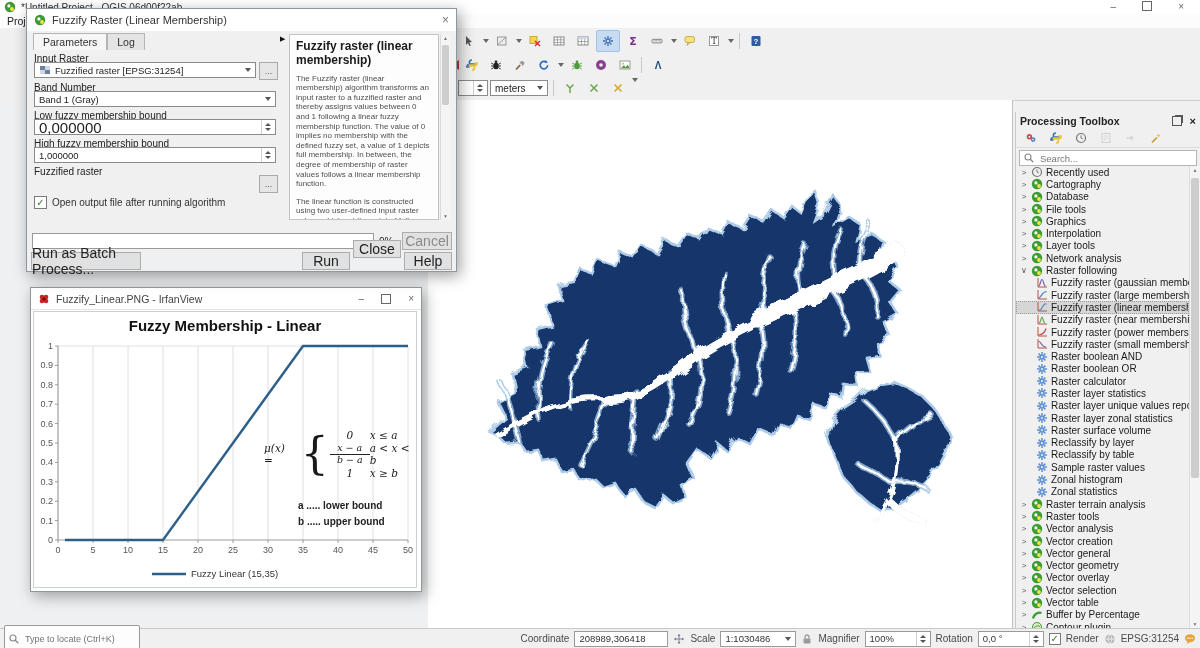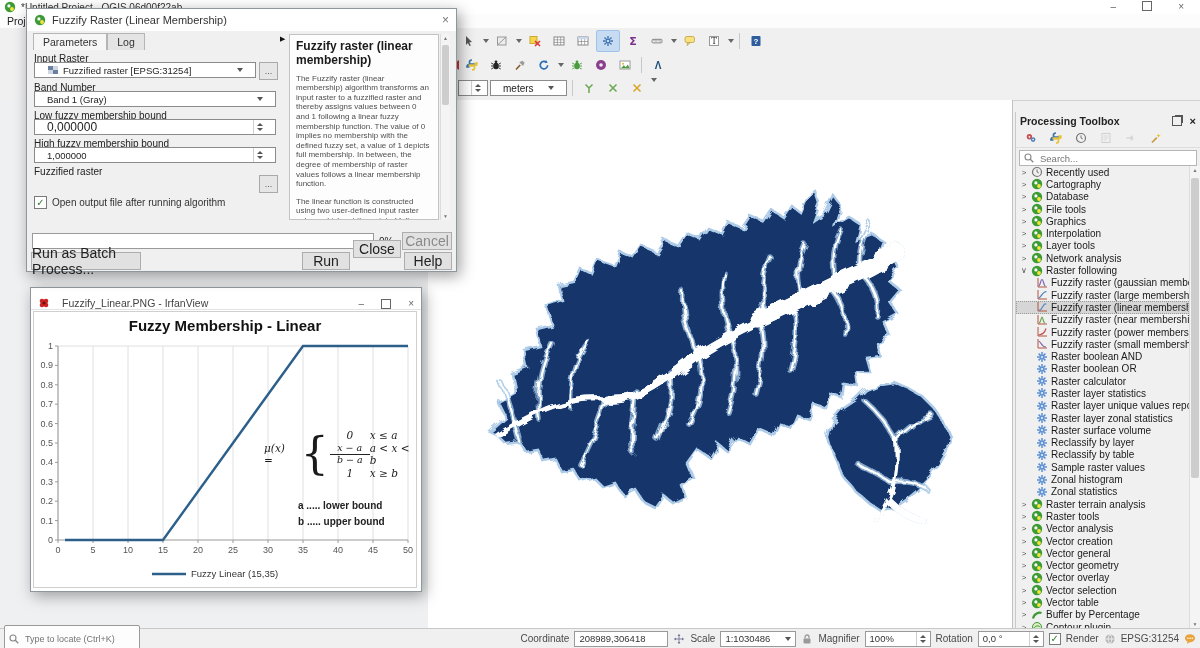--- a/index.html
+++ b/index.html
@@ -38,35 +38,35 @@
   .ticon{width:12px;height:12px;flex:none}
   .sbar{position:absolute;width:10px;background:#f4f4f4;border-left:1px solid #dcdcdc}
   .sthumb{position:absolute;left:1px;width:8px;background:#cdcdcd;border-radius:2px}
   .sarr{position:absolute;left:0;width:10px;text-align:center;font-size:5px;color:#777}
   
   .dialog{left:26px;top:8px;width:429px;height:262px;background:#f0f0f0;border:1px solid #8f979e;box-shadow:3px 4px 14px rgba(0,0,0,.38);z-index:30}
   .dlg-title{height:22px;background:#fff;display:flex;align-items:center;gap:6px;padding:0 7px;font-size:11px;color:#333}
   .tab{padding:2px 9px;font-size:10.5px;color:#333;border:1px solid #b5b5b5;border-bottom:none;background:#e4e4e4}
   .tab.active{background:#f6f6f6;font-weight:normal}
   .lbl{position:absolute;font-size:10px;color:#222}
-  .field{position:absolute;background:#fff;border:1px solid #8b8b8b;display:flex;align-items:center;padding:0 12px;font-size:10px;color:#222;box-sizing:border-box;gap:4px}
+  .field{position:absolute;background:#fff;border:1px solid #8b8b8b;display:flex;align-items:center;padding:0 4px;font-size:10px;color:#222;box-sizing:border-box;gap:4px}
   .field input{border:none;outline:none;width:100%;font-size:10px;color:#444;font-family:"Liberation Sans",sans-serif}
   .combo-arrow{margin-left:auto;width:0;height:0;border-left:3.5px solid transparent;border-right:3.5px solid transparent;border-top:4px solid #555}
   .spin{margin-left:auto;display:flex;flex-direction:column;gap:2px;border-left:1px solid #cfcfcf;padding-left:3px;height:100%;justify-content:center}
   .spin b{width:0;height:0;border-left:3px solid transparent;border-right:3px solid transparent;display:block}
   .spin .up{border-bottom:3.5px solid #555}.spin .dn{border-top:3.5px solid #555}
   .mini-btn{position:absolute;background:#e6e6e6;border:1px solid #a9a9a9;font-size:9px;color:#555;display:flex;align-items:center;justify-content:center}
   .button{background:#e1e1e1;border:1px solid #adadad;font-size:14px;color:#222;display:flex;align-items:center;justify-content:center;position:absolute}
   .helppane{position:absolute;left:262px;top:25px;width:150px;height:186px;background:#fdfdfd;border:1px solid #c3c3c3;padding:5px 6px;box-sizing:border-box;overflow:hidden}
   .helppane h3{margin:0 0 6px;font-size:12px;line-height:1.15;color:#1a1a1a}
   .helppane p{margin:0 0 8px;font-size:8px;line-height:1.2;color:#4f4f4f}
   .checkbox{width:11px;height:11px;background:#fff;border:1px solid #7a7a7a;display:flex;align-items:center;justify-content:center;font-size:10px;color:#2d7d2d;flex:none}
   
   .iview{left:30px;top:287px;width:390px;height:303px;background:#fff;border:1px solid #8f979e;box-shadow:3px 4px 14px rgba(0,0,0,.35);z-index:20}
-  .iv-title{height:21px;background:#fff;border-bottom:1px solid #e3e3e3;display:flex;align-items:flex-end;gap:12px;padding:0 7px;font-size:10.5px;color:#444}
+  .iv-title{height:21px;background:#fff;border-bottom:1px solid #e3e3e3;display:flex;align-items:center;gap:6px;padding:0 7px;font-size:10.5px;color:#444}
   .iv-ctl{margin-left:auto;display:flex;gap:17px;color:#666;font-size:10px;align-items:center}
   .chartbox{position:absolute;left:2px;top:23px;width:384px;height:277px;background:#fff;border:1px solid #cfcfcf;box-sizing:border-box}
   .chartbox svg text{font-family:"Liberation Sans",sans-serif}
   .formula{position:absolute;left:230px;top:116px;display:flex;align-items:center;font-family:"DejaVu Serif",serif;font-style:italic;font-size:10.5px;color:#1a1a1a}
   .brace{font-size:44px;font-weight:100;font-style:normal;line-height:.85;margin:0 1px 0 3px;color:#1a1a1a}
   .crow{display:grid;grid-template-columns:40px auto;align-items:center;margin:1px 0}
   .crow>span:first-child{text-align:center}
   .frac{display:inline-block;text-align:center;font-size:9.5px;line-height:1.15}
   .fnum{display:block;border-bottom:.8px solid #222;padding:0 3px}
   .fnotes{position:absolute;left:264px;top:186px;font-weight:bold;font-size:10px;color:#222;line-height:1.55;font-family:"Liberation Sans",sans-serif}
@@ -236,21 +236,21 @@
           </svg>
         </span>
       </div>
     <div class="tbrow" style="left:458px;top:49px">
       <span class="field" style="position:static;width:30px;height:16px">
           <span class="spin">
             <b class="up"></b>
             <b class="dn"></b>
           </span>
         </span>
-      <span class="field" style="position:static;width:77px;height:16px">
+      <span class="field" style="position:static;width:58px;height:16px">
           <span>meters</span>
           <span class="combo-arrow"></span>
         </span>
       <span class="vsep"></span>
       <span id="tb-row3i" style="display:flex;gap:2px">
           <span class="tbtn">
             <svg width="12" height="12" viewBox="0 0 12 12">
               <path d="M6 11V6M6 6L2.5 2.5M6 6l3.5-3.5" stroke="#6aa84f" stroke-width="1.5" fill="none"></path>
             </svg>
           </span>
@@ -810,21 +810,21 @@
       </div>
 
     <span class="lbl" style="left:7px;top:73px">Band Number</span>
     <div class="field" style="left:7px;top:82px;width:242px;height:16px">
       <span style="font-size:9.5px">Band 1 (Gray)</span>
       <span class="combo-arrow"></span>
     </div>
 
     <span class="lbl" style="left:7px;top:101px">Low fuzzy membership bound</span>
     <div class="field" style="left:7px;top:110px;width:242px;height:16px">
-      <span style="font-size:12px">0,000000</span>
+      <span style="font-size:15px">0,000000</span>
       <span class="spin">
           <b class="up"></b>
           <b class="dn"></b>
         </span>
     </div>
 
     <span class="lbl" style="left:7px;top:129px">High fuzzy membership bound</span>
     <div class="field" style="left:7px;top:138px;width:242px;height:16px">
       <span style="font-size:9.5px">1,000000</span>
       <span class="spin">

